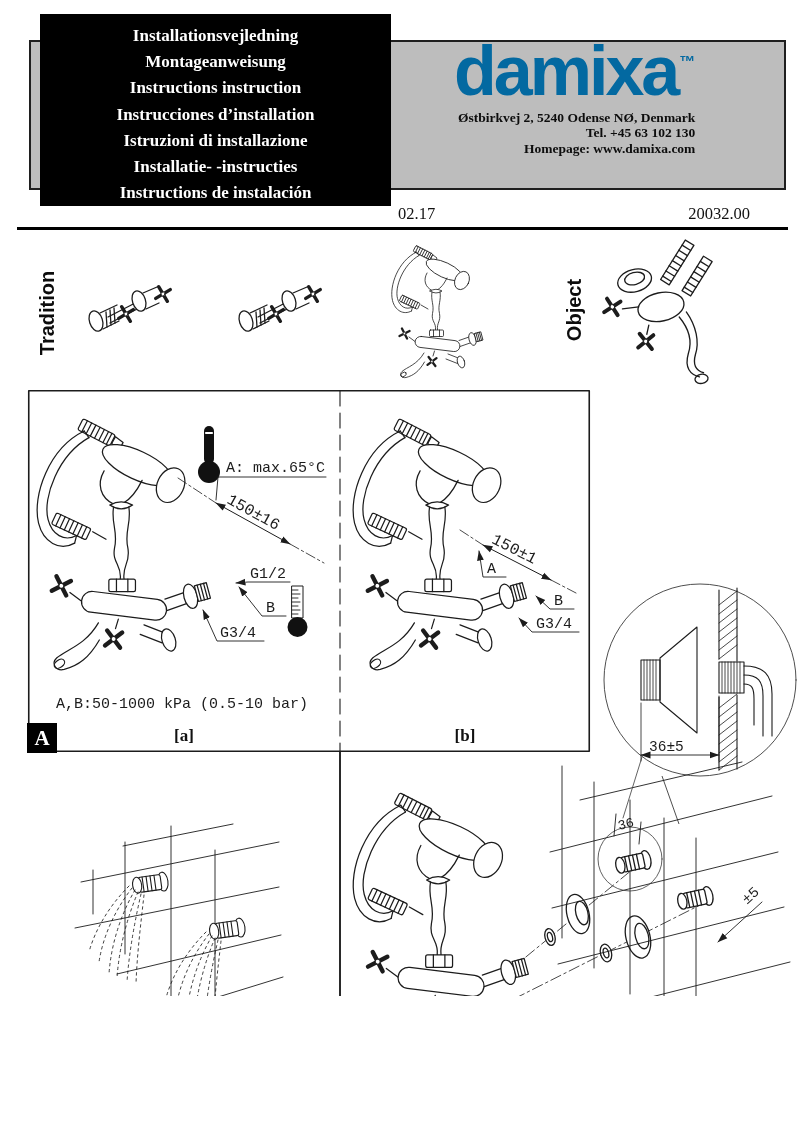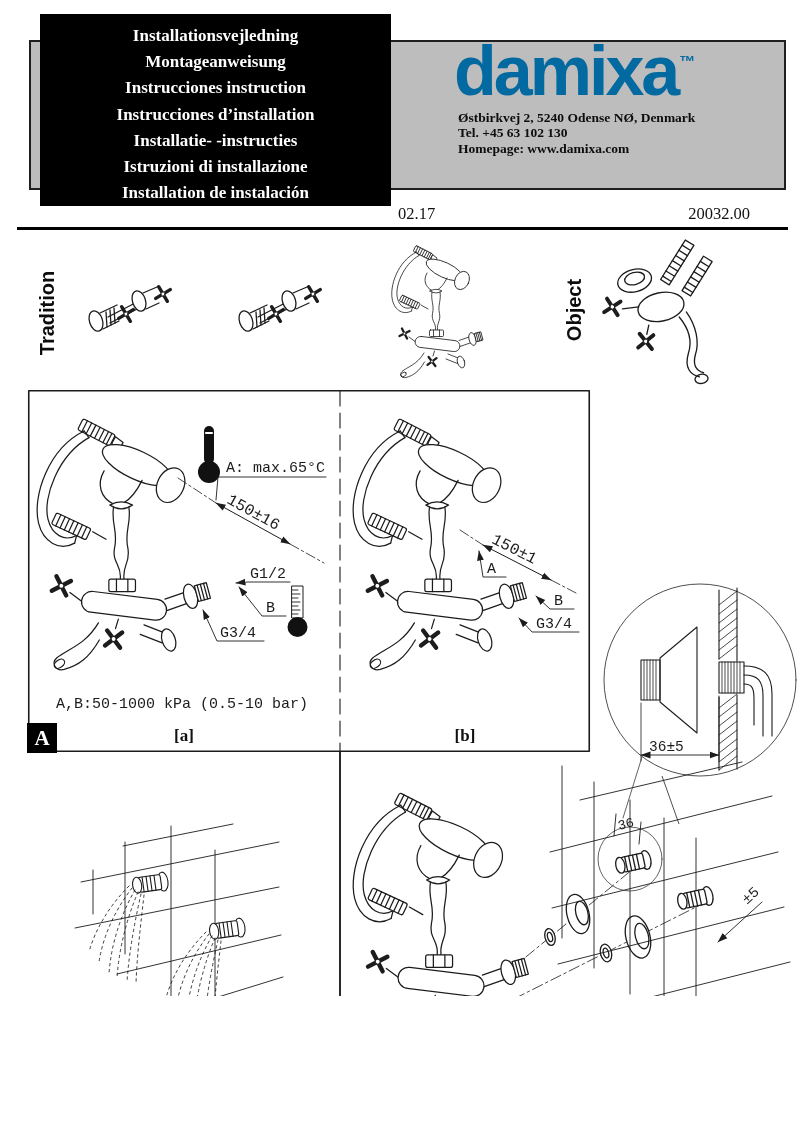--- a/index.html
+++ b/index.html
@@ -7,21 +7,21 @@
         font-family:"Liberation Serif",serif;color:#111;}
   .abs{position:absolute;}
   
   .grey-box{left:29px;top:40px;width:753px;height:146px;background:#bdbdbd;border:2px solid #1f1f1f;}
   .lang-box{left:40px;top:14px;width:351px;height:192px;background:#000;color:#fff;
             text-align:center;padding-top:9px;box-sizing:border-box;}
   .lang-box div{font-size:17px;line-height:26.2px;font-weight:bold;font-family:"Liberation Serif",serif;}
   .brand{left:454px;top:36px;font-family:"Liberation Sans",sans-serif;font-weight:bold;
          font-size:70px;letter-spacing:-3px;color:#0369a1;line-height:1;}
   .brand sup{font-size:16px;letter-spacing:0;vertical-align:28px;margin-left:2px;}
-  .addr{left:458px;top:110px;font-weight:bold;font-size:13.5px;line-height:15.4px;color:#0d0d0d;}
+  .addr{left:458px;top:110px;font-weight:bold;font-size:13.5px;line-height:15.4px;color:#0d0d0d;text-align:right;}
   .meta{top:204px;font-size:16.5px;}
   .date{left:398px;}
   .docnum{left:654px;width:96px;text-align:right;}
   .rule{left:17px;top:227px;width:771px;height:2.5px;background:#000;}
   
   .vlabel{font-family:"Liberation Sans",sans-serif;font-weight:bold;font-size:20px;color:#0d0d0d;
           transform:translate(-50%,-50%) rotate(-90deg);white-space:nowrap;}
   
   .cap{font-weight:bold;font-size:17px;text-align:center;}
   .badge{background:#000;color:#fff;font-weight:bold;font-size:21px;text-align:center;
@@ -126,25 +126,25 @@
         <ellipse cx="108" cy="137" rx="6.5" ry="4.5" transform="rotate(-10 108 137)"></ellipse>
       </g>
     </defs>
   </svg>
 
   <div class="abs grey-box"></div>
 
   <div class="abs lang-box">
     <div>Installationsvejledning</div>
     <div>Montageanweisung</div>
-    <div>Instrucciones instruction</div>
+    <div>Instructions instruction</div>
     <div>Instrucciones d’installation</div>
+    <div>Istruzioni di installazione</div>
     <div>Installatie- -instructies</div>
-    <div>Istruzioni di installazione</div>
-    <div>Installation de instalación</div>
+    <div>Instructions de instalación</div>
   </div>
 
   <div class="abs brand"><span>damixa</span><sup>™</sup></div>
 
   <div class="abs addr">
     <div>Østbirkvej 2, 5240 Odense NØ, Denmark</div>
     <div>Tel. +45 63 102 130</div>
     <div>Homepage: www.damixa.com</div>
   </div>
 

